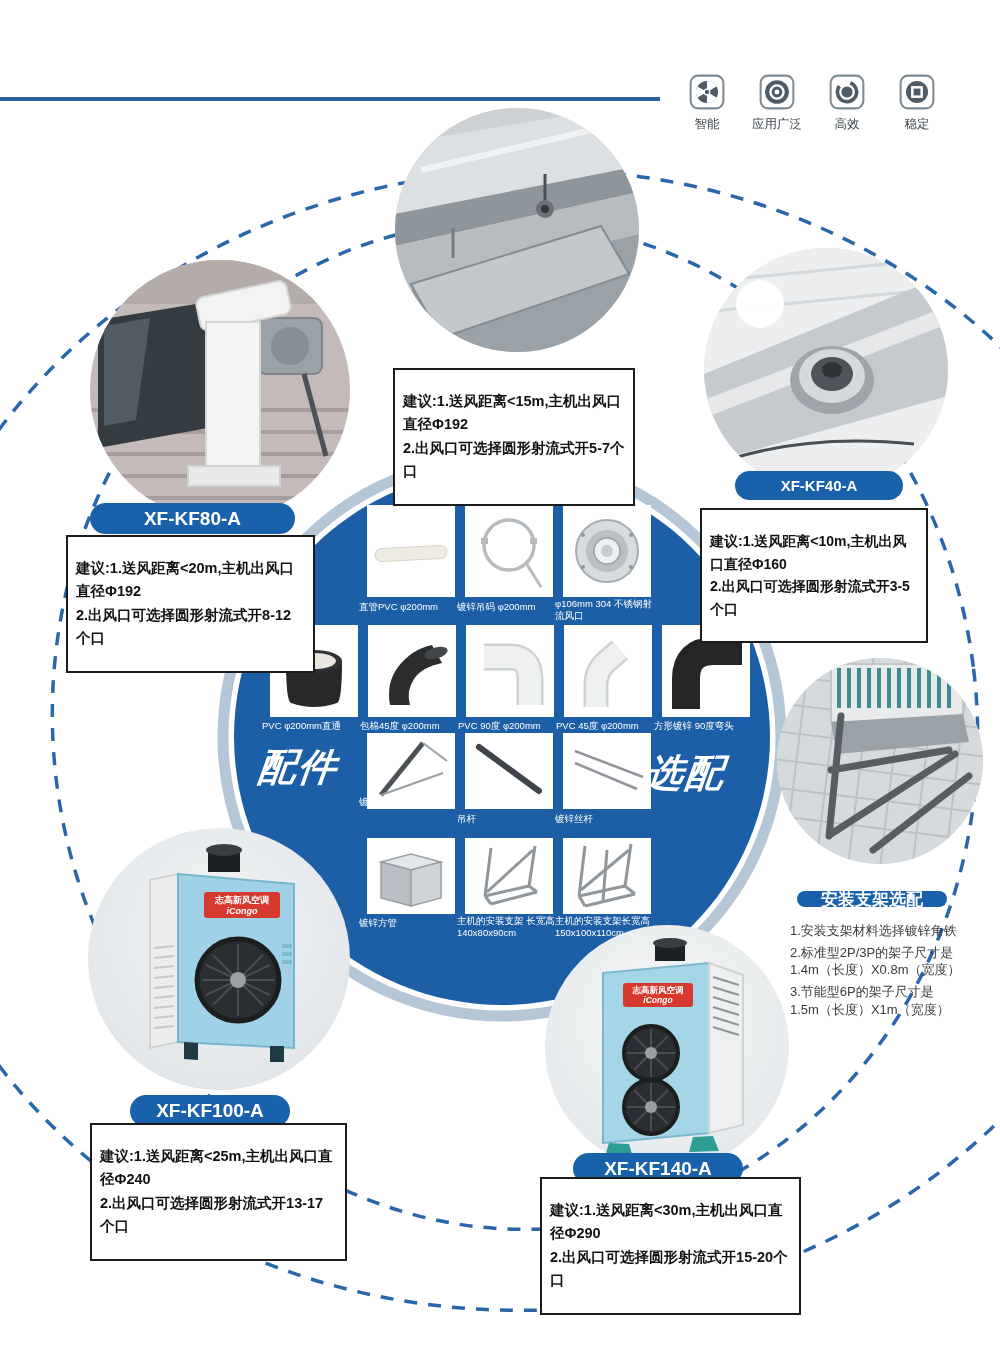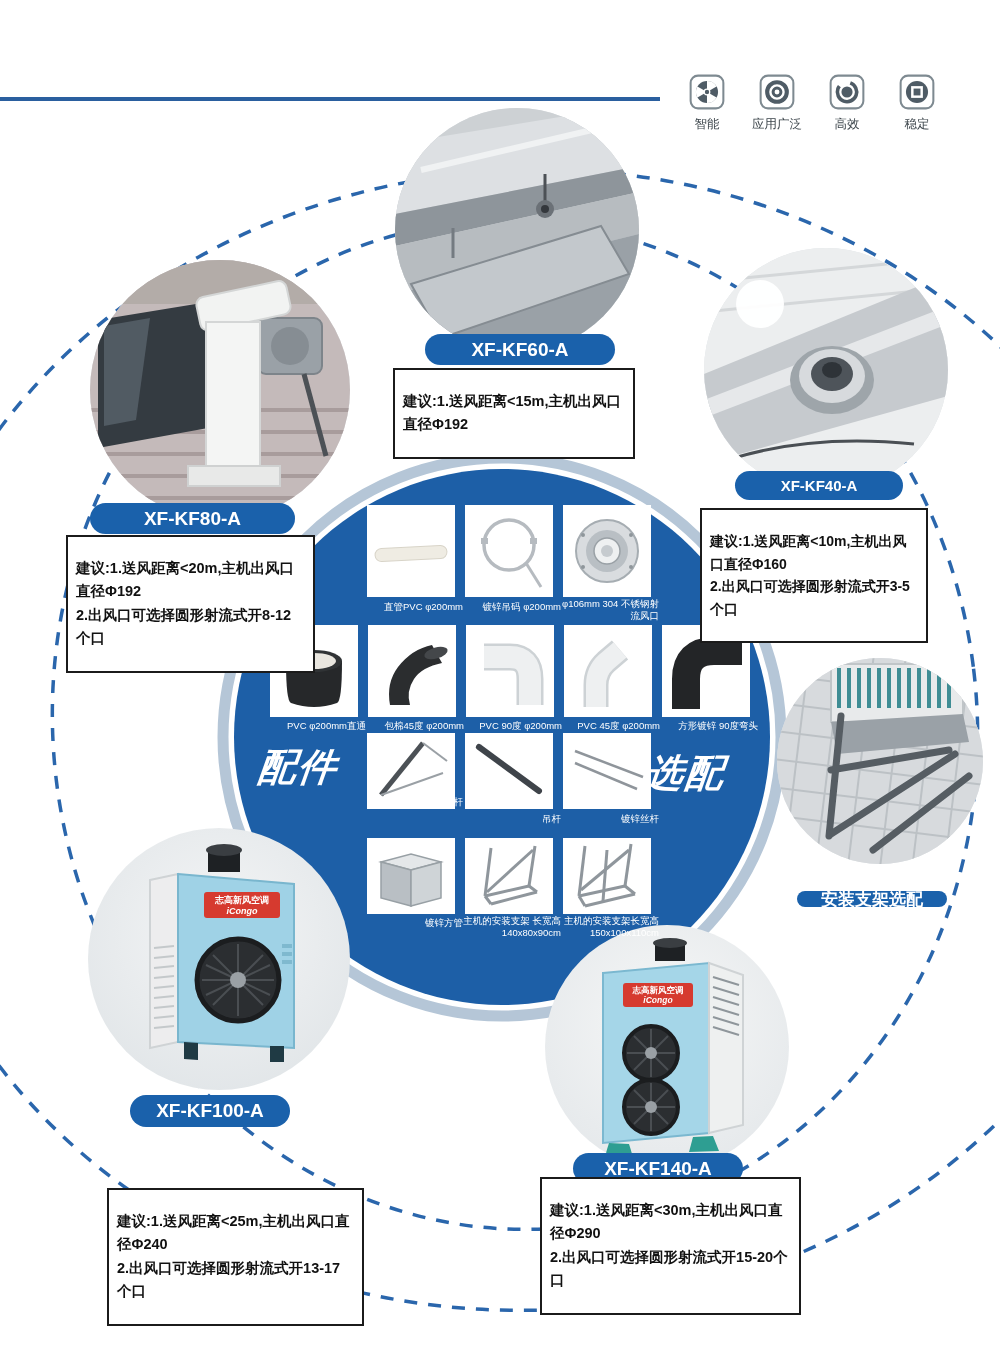--- a/index.html
+++ b/index.html
@@ -16,21 +16,21 @@
   .photo{position:absolute;border-radius:50%;overflow:hidden;background:#dfe3e6;}
   .photo svg{display:block;width:100%;height:100%;}
   
   .pill{position:absolute;background:#1a61ab;color:#fff;font-weight:bold;font-size:19px;
         border-radius:999px;display:flex;align-items:center;justify-content:center;z-index:6;}
   .advice{position:absolute;background:#fff;border:2px solid #1b1b1b;color:#111;
           font-weight:bold;font-size:14.5px;line-height:1.62;padding:20px 8px;z-index:6;}
   
   .tile{position:absolute;background:#fff;z-index:4;}
   .tile svg{display:block;width:100%;height:100%;}
-  .tlabel{position:absolute;color:#fff;font-size:9.5px;line-height:1.25;text-align:right;z-index:4;}
+  .tlabel{position:absolute;color:#fff;font-size:9.5px;line-height:1.25;text-align:left;z-index:4;}
   .word{position:absolute;color:#fff;font-weight:bold;font-style:italic;font-size:38px;
         letter-spacing:2px;transform:skewX(-6deg);z-index:4;}
   
   .blist{position:absolute;left:790px;top:922px;width:205px;font-size:13px;line-height:1.32;
          color:#3b3b3b;z-index:6;}
   .blist .li{margin-bottom:5px;}
 </style>
 </head>
 <body>
 
@@ -378,41 +378,48 @@
   <div class="tlabel" style="left:458px;top:720px;width:104px;">PVC 90度 φ200mm</div>
   <div class="tlabel" style="left:556px;top:720px;width:104px;">PVC 45度 φ200mm</div>
   <div class="tlabel" style="left:654px;top:720px;width:104px;">方形镀锌 90度弯头</div>
   <div class="tlabel" style="left:359px;top:796px;width:104px;">镀锌风管吊杆</div>
   <div class="tlabel" style="left:457px;top:813px;width:104px;">吊杆</div>
   <div class="tlabel" style="left:555px;top:813px;width:104px;">镀锌丝杆</div>
   <div class="tlabel" style="left:359px;top:917px;width:104px;">镀锌方管</div>
   <div class="tlabel" style="left:457px;top:915px;width:104px;">主机的安装支架 长宽高140x80x90cm</div>
   <div class="tlabel" style="left:555px;top:915px;width:104px;">主机的安装支架长宽高 150x100x110cm</div>
 
-  <div class="pill" style="left:425px;top:334px;width:190px;height:31px;">XF-KF60-A</div>
   <div class="pill" style="left:735px;top:471px;width:168px;height:29px;font-size:15px;">XF-KF40-A</div>
   <div class="pill" style="left:90px;top:503px;width:205px;height:31px;">XF-KF80-A</div>
   <div class="pill" style="left:797px;top:891px;width:150px;height:16px;font-size:17px;">安装支架选配</div>
   <div class="pill" style="left:130px;top:1095px;width:160px;height:32px;">XF-KF100-A</div>
   <div class="pill" style="left:573px;top:1153px;width:170px;height:31px;">XF-KF140-A</div>
 
   <div class="advice" style="left:393px;top:368px;width:222px;">
     <div>建议:1.送风距离&lt;15m,主机出风口直径Φ192</div>
+    <div>2.出风口可选择圆形射流式开5-7个口</div>
   </div>
   <div class="advice" style="left:700px;top:508px;width:208px;font-size:14px;">
     <div>建议:1.送风距离&lt;10m,主机出风口直径Φ160</div>
     <div>2.出风口可选择圆形射流式开3-5个口</div>
   </div>
   <div class="advice" style="left:66px;top:535px;width:229px;">
     <div>建议:1.送风距离&lt;20m,主机出风口直径Φ192</div>
     <div>2.出风口可选择圆形射流式开8-12个口</div>
   </div>
-  <div class="advice" style="left:90px;top:1188px;width:237px;margin-left:17px;">
+  <div class="advice" style="left:90px;top:1123px;width:237px;">
     <div>建议:1.送风距离&lt;25m,主机出风口直径Φ240</div>
     <div>2.出风口可选择圆形射流式开13-17个口</div>
   </div>
   <div class="advice" style="left:540px;top:1177px;width:241px;">
     <div>建议:1.送风距离&lt;30m,主机出风口直径Φ290</div>
     <div>2.出风口可选择圆形射流式开15-20个口</div>
   </div>
 
+  <div class="blist">
+    <div class="li">1.安装支架材料选择镀锌角铁</div>
+    <div>2.标准型2P/3P的架子尺寸是</div>
+    <div class="li">1.4m（长度）X0.8m（宽度）</div>
+    <div>3.节能型6P的架子尺寸是</div>
+    <div>1.5m（长度）X1m（宽度）</div>
+  </div>
 
 </div>
 
 </body></html>

